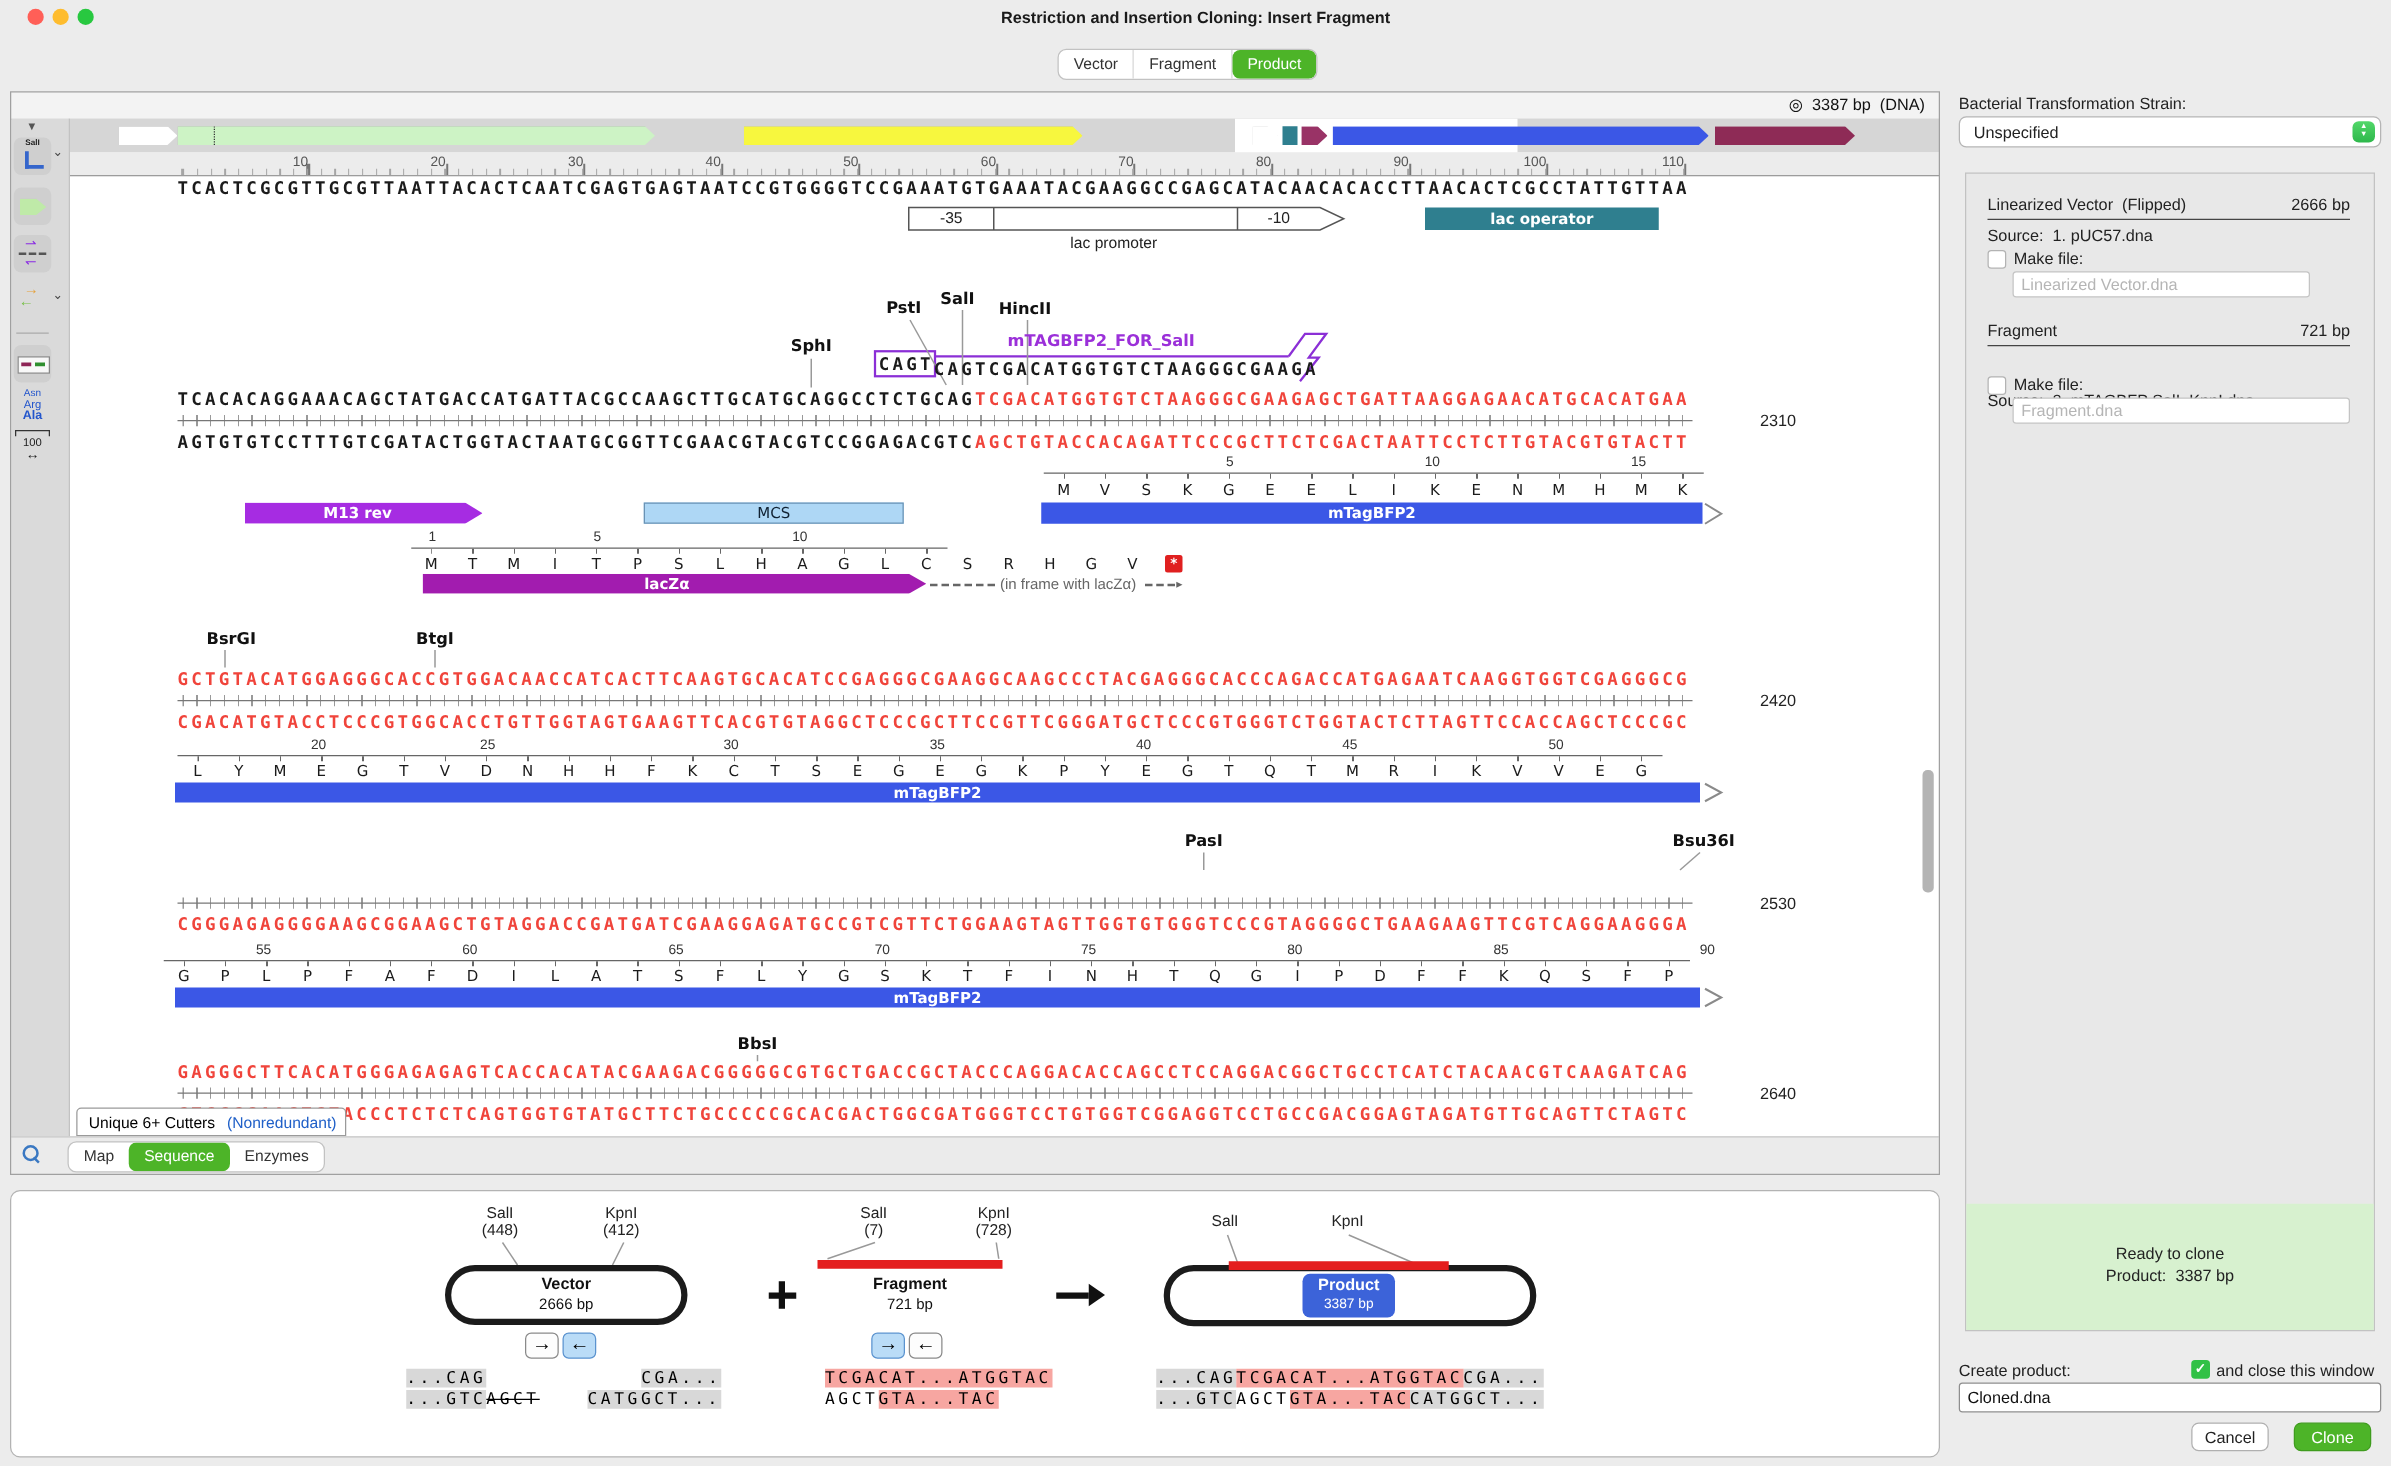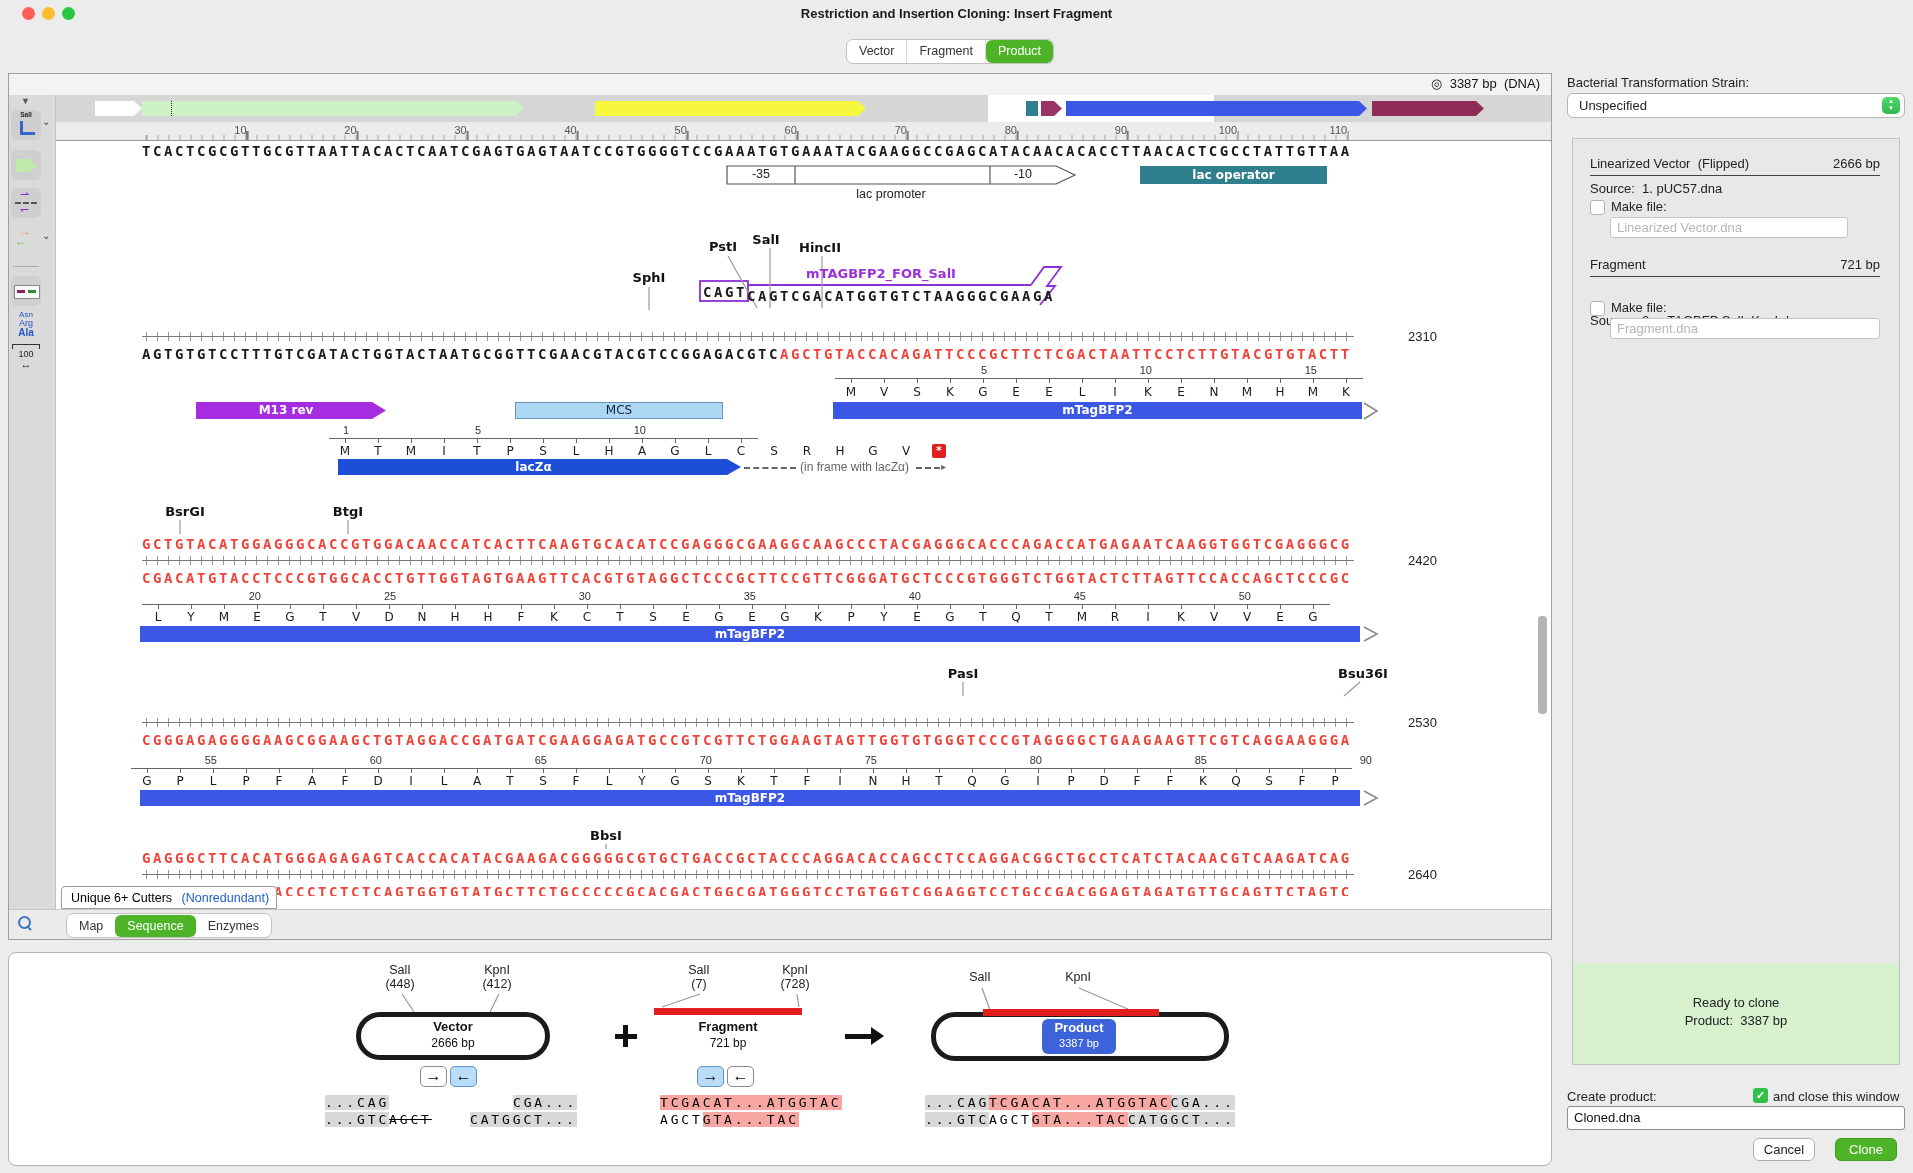--- a/index.html
+++ b/index.html
@@ -136,31 +136,32 @@
     <div class="abs enz" style="left:1323px;top:526px;">Bsu36I</div>
     <div class="abs enz" style="left:566px;top:688px;">BbsI</div>
 
     <div class="abs" style="left:776px;top:126px;width:210px;text-align:center;font:bold 13px 'DejaVu Sans',sans-serif;color:#9b30d9;">mTAGBFP2_FOR_SalI</div>
     <div class="abs mono ntb" style="left:703px;top:144px;">CAGT</div>
     <div class="abs mono ntb" style="left:747px;top:148px;">CAGTCGACATGGTGTCTAAGGGCGAAGA</div>
 
     <div class="abs featbar arrowR" style="left:196px;top:262px;width:190px;height:17px;line-height:17px;background:#a62ce2;padding-right:10px;box-sizing:border-box;">M13 rev</div>
     <div class="abs featbar" style="left:515px;top:262px;width:208px;height:17px;line-height:15px;background:#aed7f5;color:#123;border:1px solid #6a93b5;box-sizing:border-box;font-weight:normal;">MCS</div>
     <div class="abs featbar" style="left:833px;top:262px;width:529px;height:17px;line-height:17px;background:#3b57e6;">mTagBFP2</div>
-    <div class="abs featbar arrowR" style="left:338px;top:319px;width:403px;height:16px;line-height:16px;background:#1d4ed8;padding-right:12px;box-sizing:border-box;">lacZα</div>
+    <div class="abs featbar arrowR" style="left:338px;top:319px;width:403px;height:16px;line-height:16px;background:#a21caf;padding-right:12px;box-sizing:border-box;">lacZα</div>
     <div class="abs featbar" style="left:140px;top:486px;width:1220px;height:16px;line-height:16px;background:#3b57e6;">mTagBFP2</div>
     <div class="abs featbar" style="left:140px;top:650px;width:1220px;height:16px;line-height:16px;background:#3b57e6;">mTagBFP2</div>
 
     <div class="abs" style="left:744px;top:327px;width:52px;height:0;border-top:2px dashed #666;"></div>
     <div class="abs" style="left:800px;top:320px;font-size:12px;color:#666;">(in frame with lacZα)</div>
     <div class="abs" style="left:916px;top:327px;width:24px;height:0;border-top:2px dashed #666;"></div>
     <div class="abs" style="left:941px;top:321px;font-size:10px;color:#666;">▸</div>
 
     <div class="abs" id="seqlines" style="left:0;top:0;width:1536px;height:756px;">
         <div class="mono" style="position:absolute;left:142px;top:3px;"><span class="ntb">TCACTCGCGTTGCGTTAATTACACTCAATCGAGTGAGTAATCCGTGGGGTCCGAAATGTGAAATACGAAGGCCGAGCATACAACACACCTTAACACTCGCCTATTGTTAA</span></div>
+        <div class="mono" style="position:absolute;left:142px;top:172px;"><span class="ntb">TCACACAGGAAACAGCTATGACCATGATTACGCCAAGCTTGCATGCAGGCCTCTGCAG</span><span class="ntr">TCGACATGGTGTCTAAGGGCGAAGAGCTGATTAAGGAGAACATGCACATGAA</span></div>
         <div class="midr" style="position:absolute;left:142px;top:190px;"></div>
         <div class="mono" style="position:absolute;left:142px;top:206px;"><span class="ntb">AGTGTGTCCTTTGTCGATACTGGTACTAATGCGGTTCGAACGTACGTCCGGAGACGTC</span><span class="ntr">AGCTGTACCACAGATTCCCGCTTCTCGACTAATTCCTCTTGTACGTGTACTT</span></div>
         <div class="linenum" style="position:absolute;left:1408px;top:189px;">2310</div>
         <div class="mono" style="position:absolute;left:142px;top:396px;"><span class="ntr">GCTGTACATGGAGGGCACCGTGGACAACCATCACTTCAAGTGCACATCCGAGGGCGAAGGCAAGCCCTACGAGGGCACCCAGACCATGAGAATCAAGGTGGTCGAGGGCG</span></div>
         <div class="midr" style="position:absolute;left:142px;top:414px;"></div>
         <div class="mono" style="position:absolute;left:142px;top:430px;"><span class="ntr">CGACATGTACCTCCCGTGGCACCTGTTGGTAGTGAAGTTCACGTGTAGGCTCCCGCTTCCGTTCGGGATGCTCCCGTGGGTCTGGTACTCTTAGTTCCACCAGCTCCCGC</span></div>
         <div class="linenum" style="position:absolute;left:1408px;top:413px;">2420</div>
         <div class="midr" style="position:absolute;left:142px;top:576px;"></div>
         <div class="mono" style="position:absolute;left:142px;top:592px;"><span class="ntr">CGGGAGAGGGGAAGCGGAAGCTGTAGGACCGATGATCGAAGGAGATGCCGTCGTTCTGGAAGTAGTTGGTGTGGGTCCCGTAGGGGCTGAAGAAGTTCGTCAGGAAGGGA</span></div>
         <div class="linenum" style="position:absolute;left:1408px;top:575px;">2530</div>
@@ -344,21 +345,21 @@
 
   <div class="abs" style="left:61px;top:886px;width:216px;height:23px;background:#fff;border:1px solid #9a9a9a;border-radius:4px 4px 0 0;font-size:12.5px;line-height:22px;padding-left:9px;box-sizing:border-box;">
     <span style="color:#000000;">Unique 6+ Cutters</span>
     <span style="color:#2060c8;margin-left:6px;">(Nonredundant)</span>
   </div>
   <div class="abs" style="left:9px;top:909px;width:1542px;height:30px;background:#ebebeb;border-top:1px solid #c6c6c6;"></div>
   <div class="abs" style="left:18px;top:916px;width:16px;height:16px;">
     <div style="position:absolute;left:0;top:0;width:9px;height:9px;border:2px solid #3a78c2;border-radius:50%;"></div>
     <div style="position:absolute;left:10px;top:9px;width:2px;height:6px;background:#3a78c2;transform:rotate(-45deg);"></div>
   </div>
-  <div class="abs seg" style="left:66px;top:913px;height:23px;align-items:center;">
+  <div class="abs seg" style="left:54px;top:913px;height:23px;">
     <div>Map</div>
     <div class="sel">Sequence</div>
     <div>Enzymes</div>
   </div>
   <div class="abs" style="left:1538px;top:616px;width:9px;height:98px;background:#b4b4b4;border-radius:4px;"></div>
   <div class="abs" style="left:8px;top:73px;width:1544px;height:867px;border:1px solid #a0a0a0;box-sizing:border-box;pointer-events:none;z-index:40;"></div>
 
   <div class="abs" style="left:8px;top:952px;width:1544px;height:214px;background:#fff;border:1px solid #b3b3b3;border-radius:8px;box-sizing:border-box;"></div>
   <svg class="abs" width="1552" height="220" style="left:0;top:952px;pointer-events:none;">
     <line x1="402" y1="42" x2="414" y2="60" stroke="#999" stroke-width="1.2"></line>

